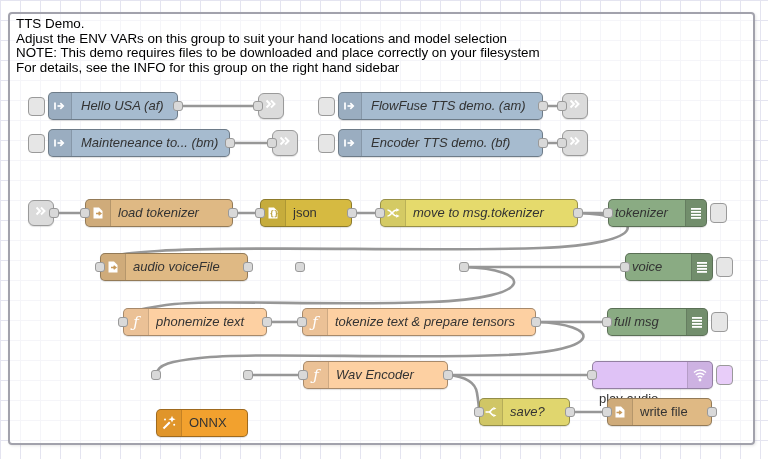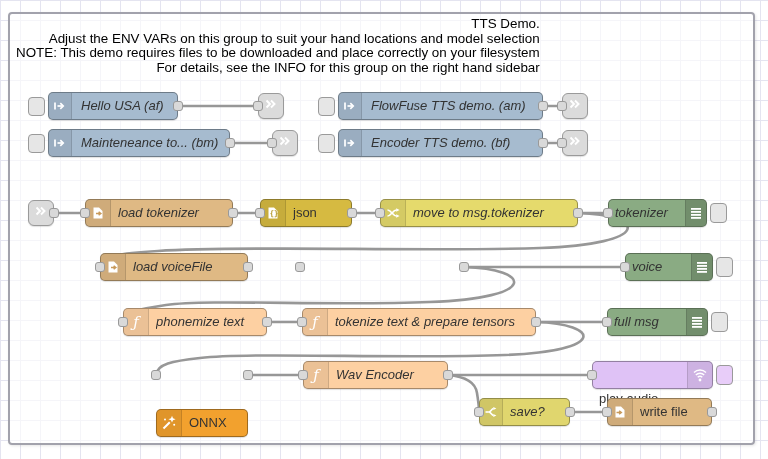--- a/index.html
+++ b/index.html
@@ -3,21 +3,21 @@
 <meta charset="utf-8">
 <style>
   html,body{margin:0;padding:0;}
   body{width:768px;height:459px;overflow:hidden;background:#fff;font-family:"Liberation Sans",sans-serif;}
   #canvas{position:absolute;left:0;top:0;width:768px;height:459px;
     background-image:linear-gradient(#e4e4f0 1px,transparent 1px),linear-gradient(90deg,#e4e4f0 1px,transparent 1px);
     background-size:20px 20px;}
   .group{position:absolute;left:8px;top:12px;width:747px;height:433px;background:rgba(255,255,255,0.62);
     border:2px solid #a2a2ac;border-radius:4px;box-sizing:border-box;box-shadow:1px 1px 3px rgba(0,0,0,0.10);}
   .group-label{position:absolute;left:6px;top:3px;color:#000;font-size:13.4px;line-height:14.7px;white-space:nowrap;}
-  .group-label span{display:block;text-align:right;}
+  .group-label span{display:block;}
   svg.wires{position:absolute;left:0;top:0;width:768px;height:459px;}
   .wire{stroke:#979797;stroke-width:2.6px;fill:none;stroke-linecap:round;}
   .node{position:absolute;height:28px;border-radius:5px;border:1px solid rgba(0,0,0,0.34);box-sizing:border-box;
     box-shadow:0 1px 1px rgba(0,0,0,0.12);}
   .inject{background:#a6bbcf;}
   .filenode{background:#dfb984;}
   .jsonnode{background:#d6ba41;}
   .changenode{background:#e5da6c;}
   .switchnode{background:#e0d66e;}
   .debugnode{background:#8aab83;}
@@ -198,21 +198,21 @@
   <div class="btn" style="left:710px;top:203px;height:20px;"></div>
 
   <div class="node filenode" style="left:100px;top:253px;width:148px;">
     <span class="icon-box">
         <svg width="14" height="14" viewBox="0 0 14 14">
           <path d="M2.5 1.5 H8 L11.5 5 V12.5 H2.5 Z" fill="#fff"></path>
           <path d="M5 7.5 H9" stroke="#c89a5b" stroke-width="1.5" fill="none"></path>
           <path d="M7.6 5.8 L9.8 7.5 L7.6 9.2" stroke="#c89a5b" stroke-width="1.5" fill="none"></path>
         </svg>
       </span>
-    <span class="lbl it">load voiceFile</span>
+    <span class="lbl it">audio voiceFile</span>
   </div>
   <div class="node debugnode" style="left:625px;top:253px;width:88px;">
     <span class="strip">
         <svg width="12" height="14" viewBox="0 0 12 14">
           <g fill="#fff">
             <rect x="1" y="2" width="10" height="1.8"></rect>
             <rect x="1" y="5" width="10" height="1.8"></rect>
             <rect x="1" y="8" width="10" height="1.8"></rect>
             <rect x="1" y="11" width="10" height="1.8"></rect>
           </g>

